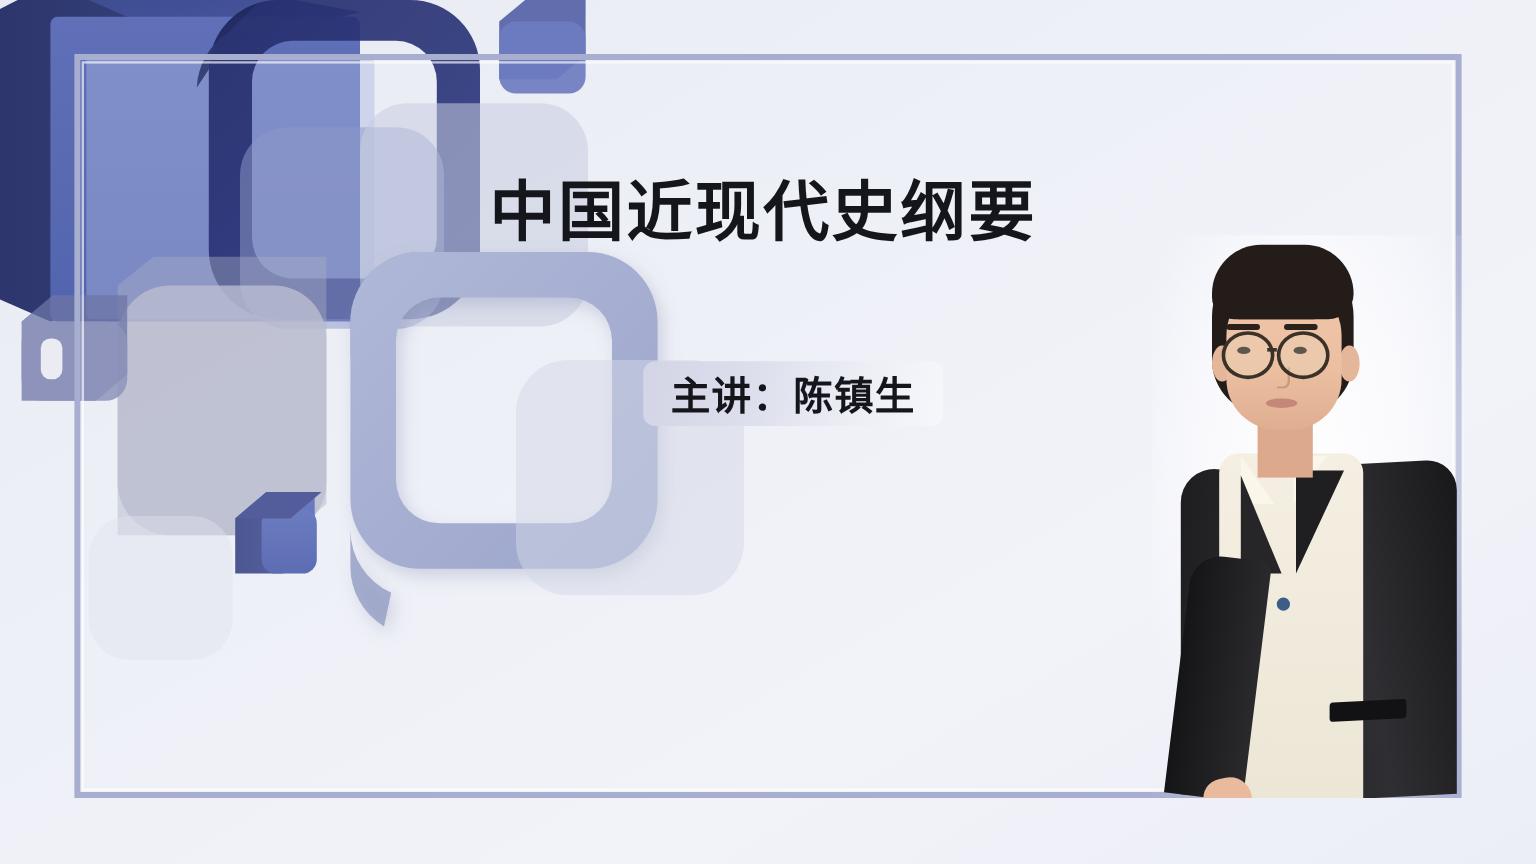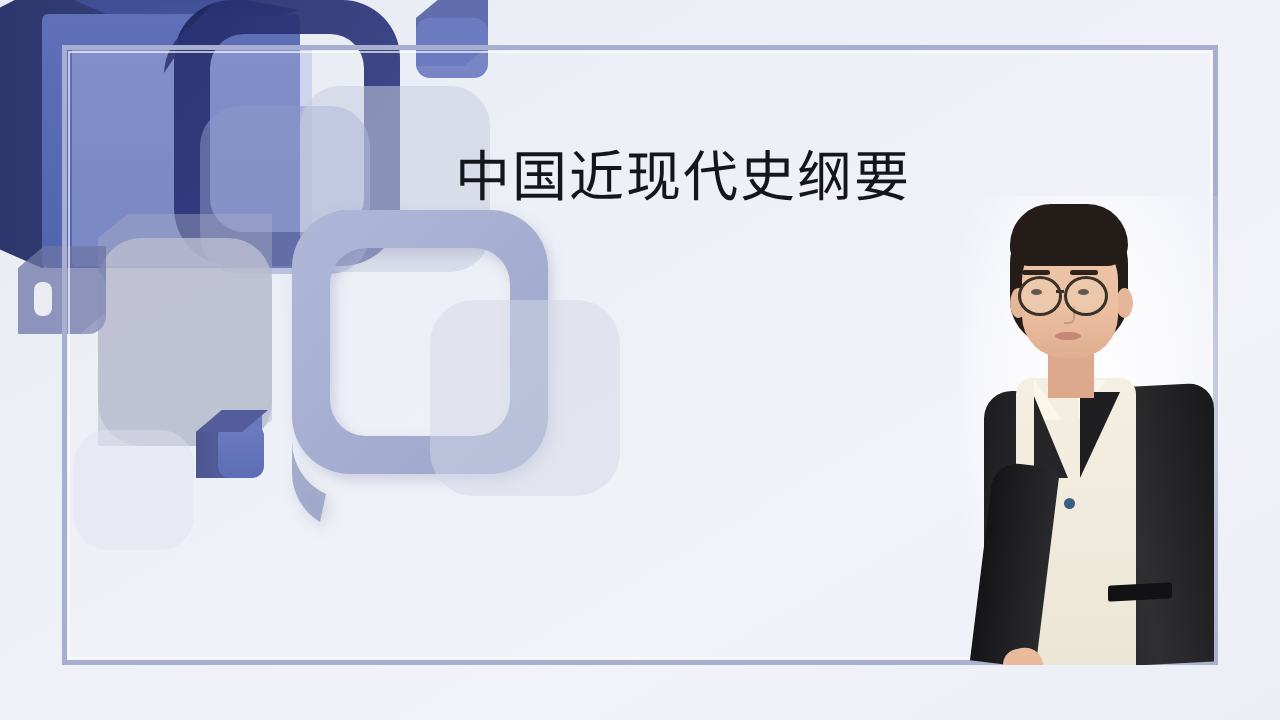--- a/index.html
+++ b/index.html
@@ -44,26 +44,26 @@
     width: 1144px;
     height: 608px;
     border: 2px solid rgba(255,255,255,0.65);
     box-sizing: border-box;
     z-index: 3;
   }
 
   
   .title {
     position: absolute;
-    left: 418px;
+    left: 408px;
     top: 132px;
     width: 530px;
-    text-align: center;
+    text-align: left;
     font-size: 55px;
-    font-weight: 400;
+    font-weight: 700;
     letter-spacing: 2px;
     color: #15161c;
     z-index: 6;
     white-space: nowrap;
   }
 
   .presenter-badge {
     position: absolute;
     left: 536px;
     top: 301px;
@@ -428,15 +428,18 @@
     <div class="p-hair-front"></div>
     <div class="p-hair-fringe"></div>
     <div class="p-glass l"></div>
     <div class="p-glass r"></div>
     <div class="p-glass-bridge"></div>
     <div class="p-fade-bottom"></div>
   </div>
 
   <div class="title">中国近现代史纲要</div>
 
+  <div class="presenter-badge">
+    <span>主讲：陈镇生</span>
+  </div>
 
 
 </div>
 
 </body></html>

